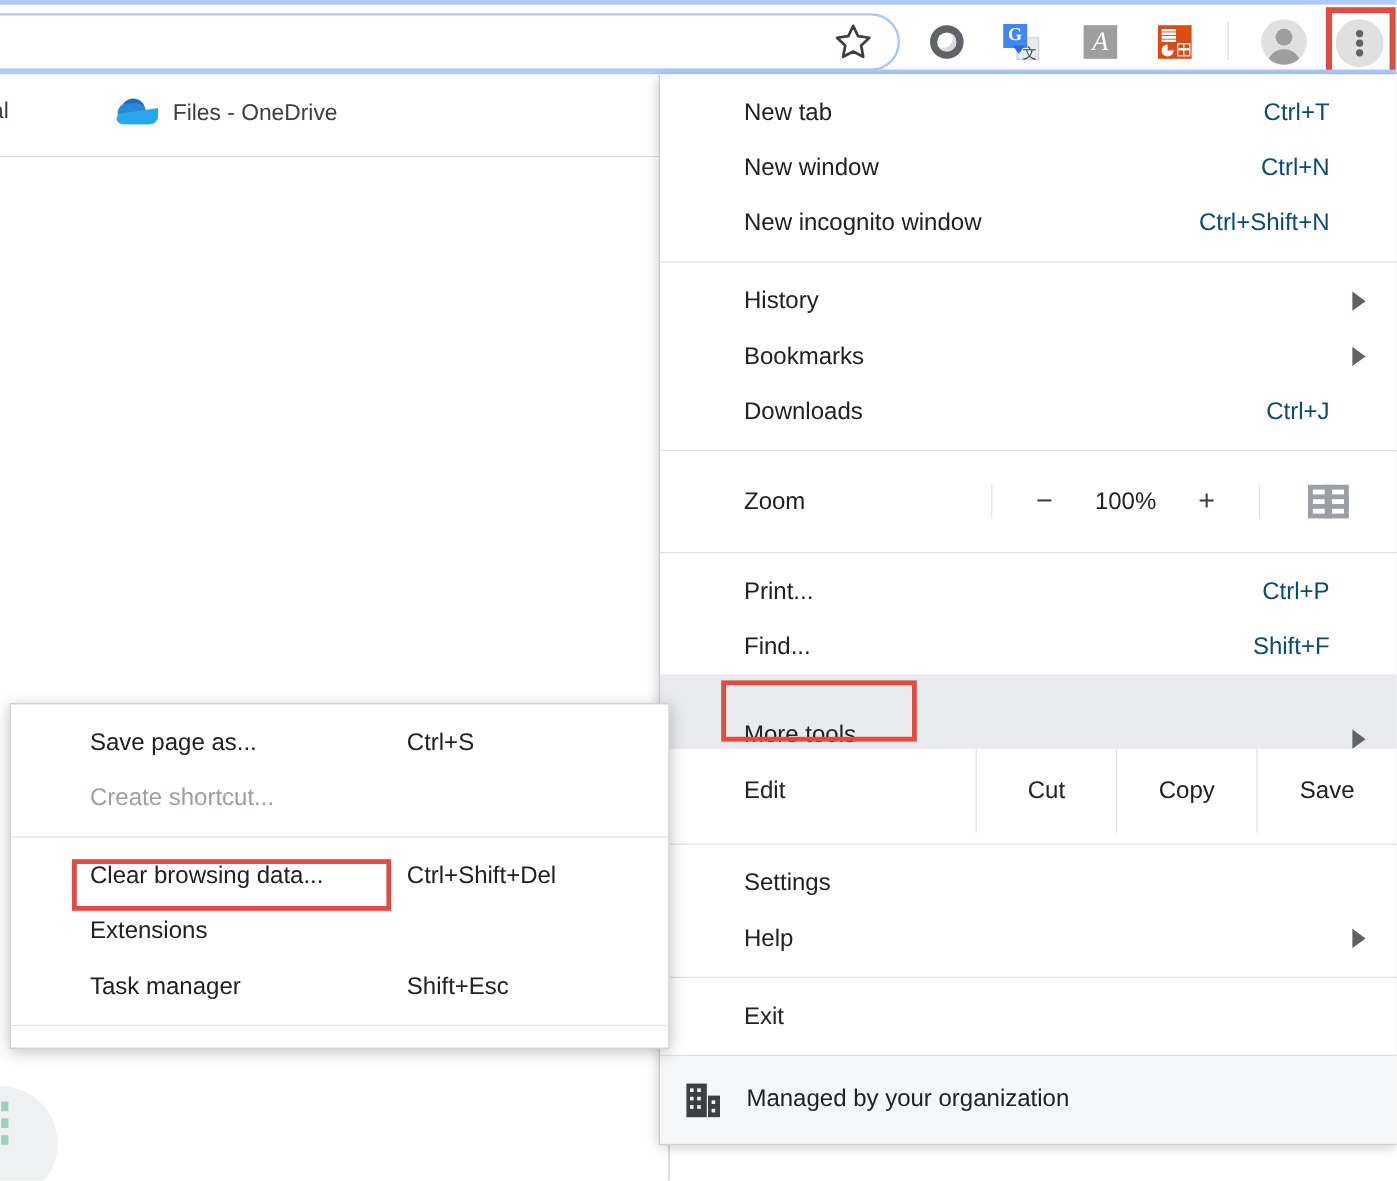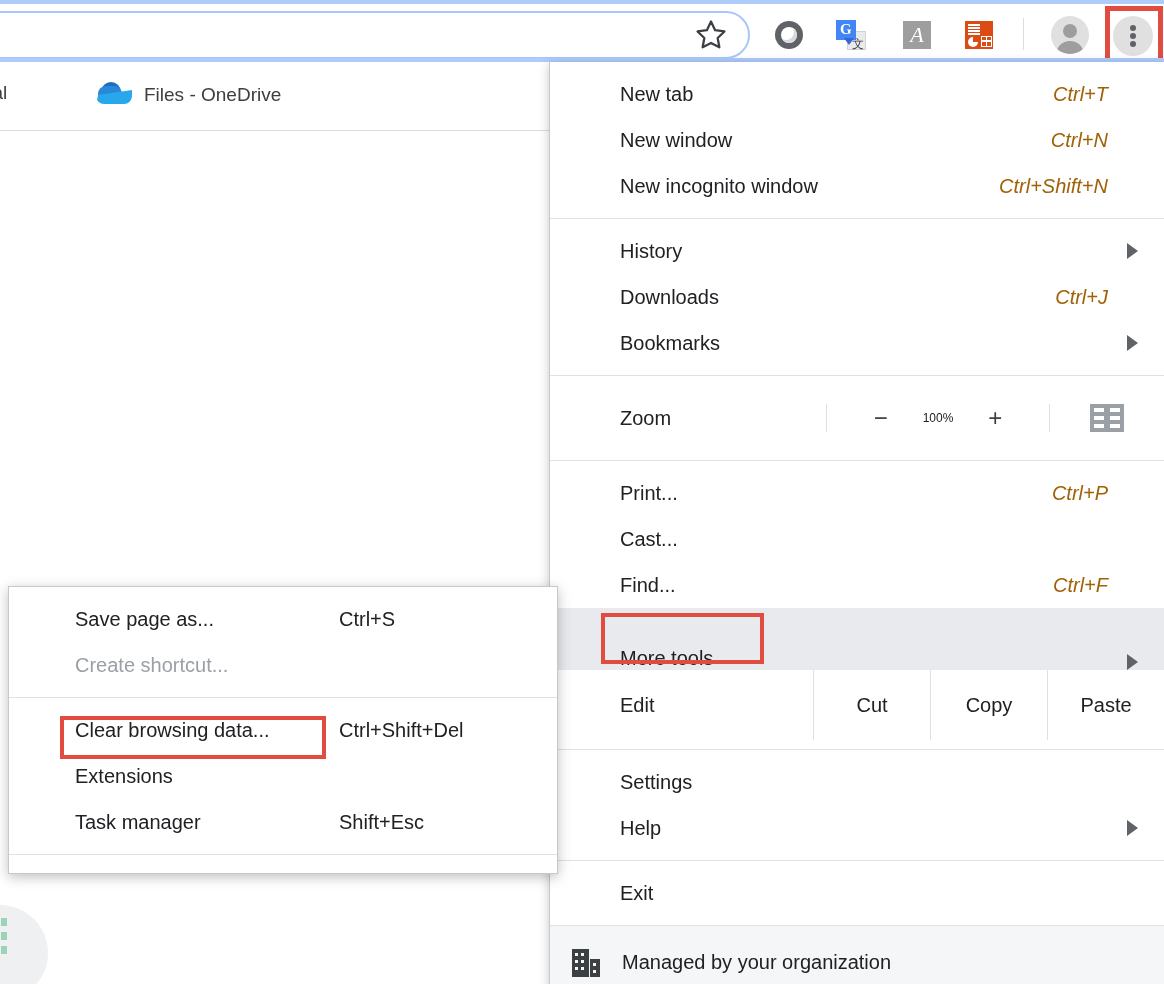--- a/index.html
+++ b/index.html
@@ -353,22 +353,21 @@
     display: flex;
     align-items: center;
     padding-left: 70px;
     padding-right: 20px;
     box-sizing: border-box;
     white-space: nowrap;
   }
   .mi .accel {
     position: absolute;
     right: 56px;
-    color: #a16207;
-    font-style: italic;
+    color: #0c4a6e;
   }
   .mi .arrow {
     position: absolute;
     right: 26px;
     width: 0; height: 0;
     border-top: 8px solid transparent;
     border-bottom: 8px solid transparent;
     border-left: 11px solid #5f6368;
   }
   .mi.hovered { background: #e8eaed; }
@@ -402,21 +401,21 @@
     justify-content: center;
     gap: 32px;
     box-sizing: border-box;
   }
   .zoom-minus, .zoom-plus {
     font-size: 24px;
     color: #3c4043;
     width: 20px;
     text-align: center;
   }
-  .zoom-value { font-size: 12px; color: #202124; }
+  .zoom-value { font-size: 20px; color: #202124; }
   .zoom-full-cell {
     flex: 1;
     border-left: 1px solid #e0e0e0;
     display: flex;
     align-items: center;
     justify-content: center;
     box-sizing: border-box;
   }
   .fullscreen-icon {
     position: relative;
@@ -633,26 +632,26 @@
       <span class="accel">Ctrl+Shift+N</span>
     </div>
 
     <div class="group-sep"></div>
 
     <div class="mi">
       <span>History</span>
       <span class="arrow"></span>
     </div>
     <div class="mi">
+      <span>Bookmarks</span>
+      <span class="arrow"></span>
+    </div>
+    <div class="mi">
       <span>Downloads</span>
       <span class="accel">Ctrl+J</span>
-    </div>
-    <div class="mi">
-      <span>Bookmarks</span>
-      <span class="arrow"></span>
     </div>
 
     <div class="group-sep"></div>
 
     <div class="zoom-row">
       <div class="zoom-label-cell">
         <span>Zoom</span>
       </div>
       <div class="zoom-ctrl-cell">
         <span class="zoom-minus">−</span>
@@ -669,44 +668,41 @@
       </div>
     </div>
 
     <div class="group-sep"></div>
 
     <div class="mi">
       <span>Print...</span>
       <span class="accel">Ctrl+P</span>
     </div>
     <div class="mi">
-      <span>Cast...</span>
-    </div>
-    <div class="mi">
       <span>Find...</span>
-      <span class="accel">Ctrl+F</span>
+      <span class="accel">Shift+F</span>
     </div>
     <div class="mi hovered" style="height:62px;align-items:flex-end;">
       <span>More tools</span>
       <span class="arrow"></span>
       <span class="more-tools-highlight"></span>
     </div>
 
     <div class="edit-row">
       <div class="edit-label-cell">
         <span>Edit</span>
       </div>
       <div class="edit-action-cell">
         <span>Cut</span>
       </div>
       <div class="edit-action-cell">
         <span>Copy</span>
       </div>
       <div class="edit-action-cell">
-        <span>Paste</span>
+        <span>Save</span>
       </div>
     </div>
 
     <div class="group-sep"></div>
 
     <div class="mi">
       <span>Settings</span>
     </div>
     <div class="mi">
       <span>Help</span>

